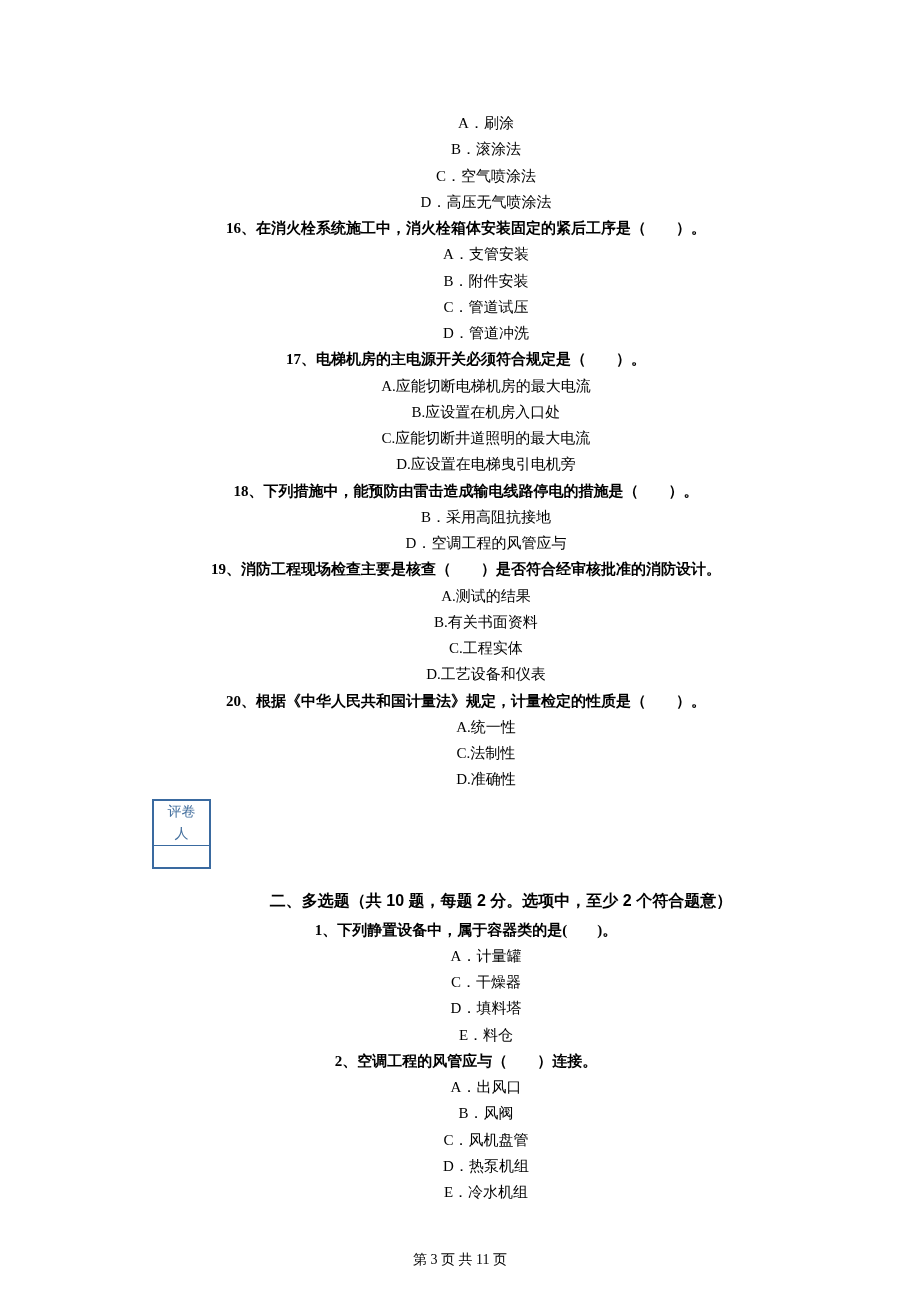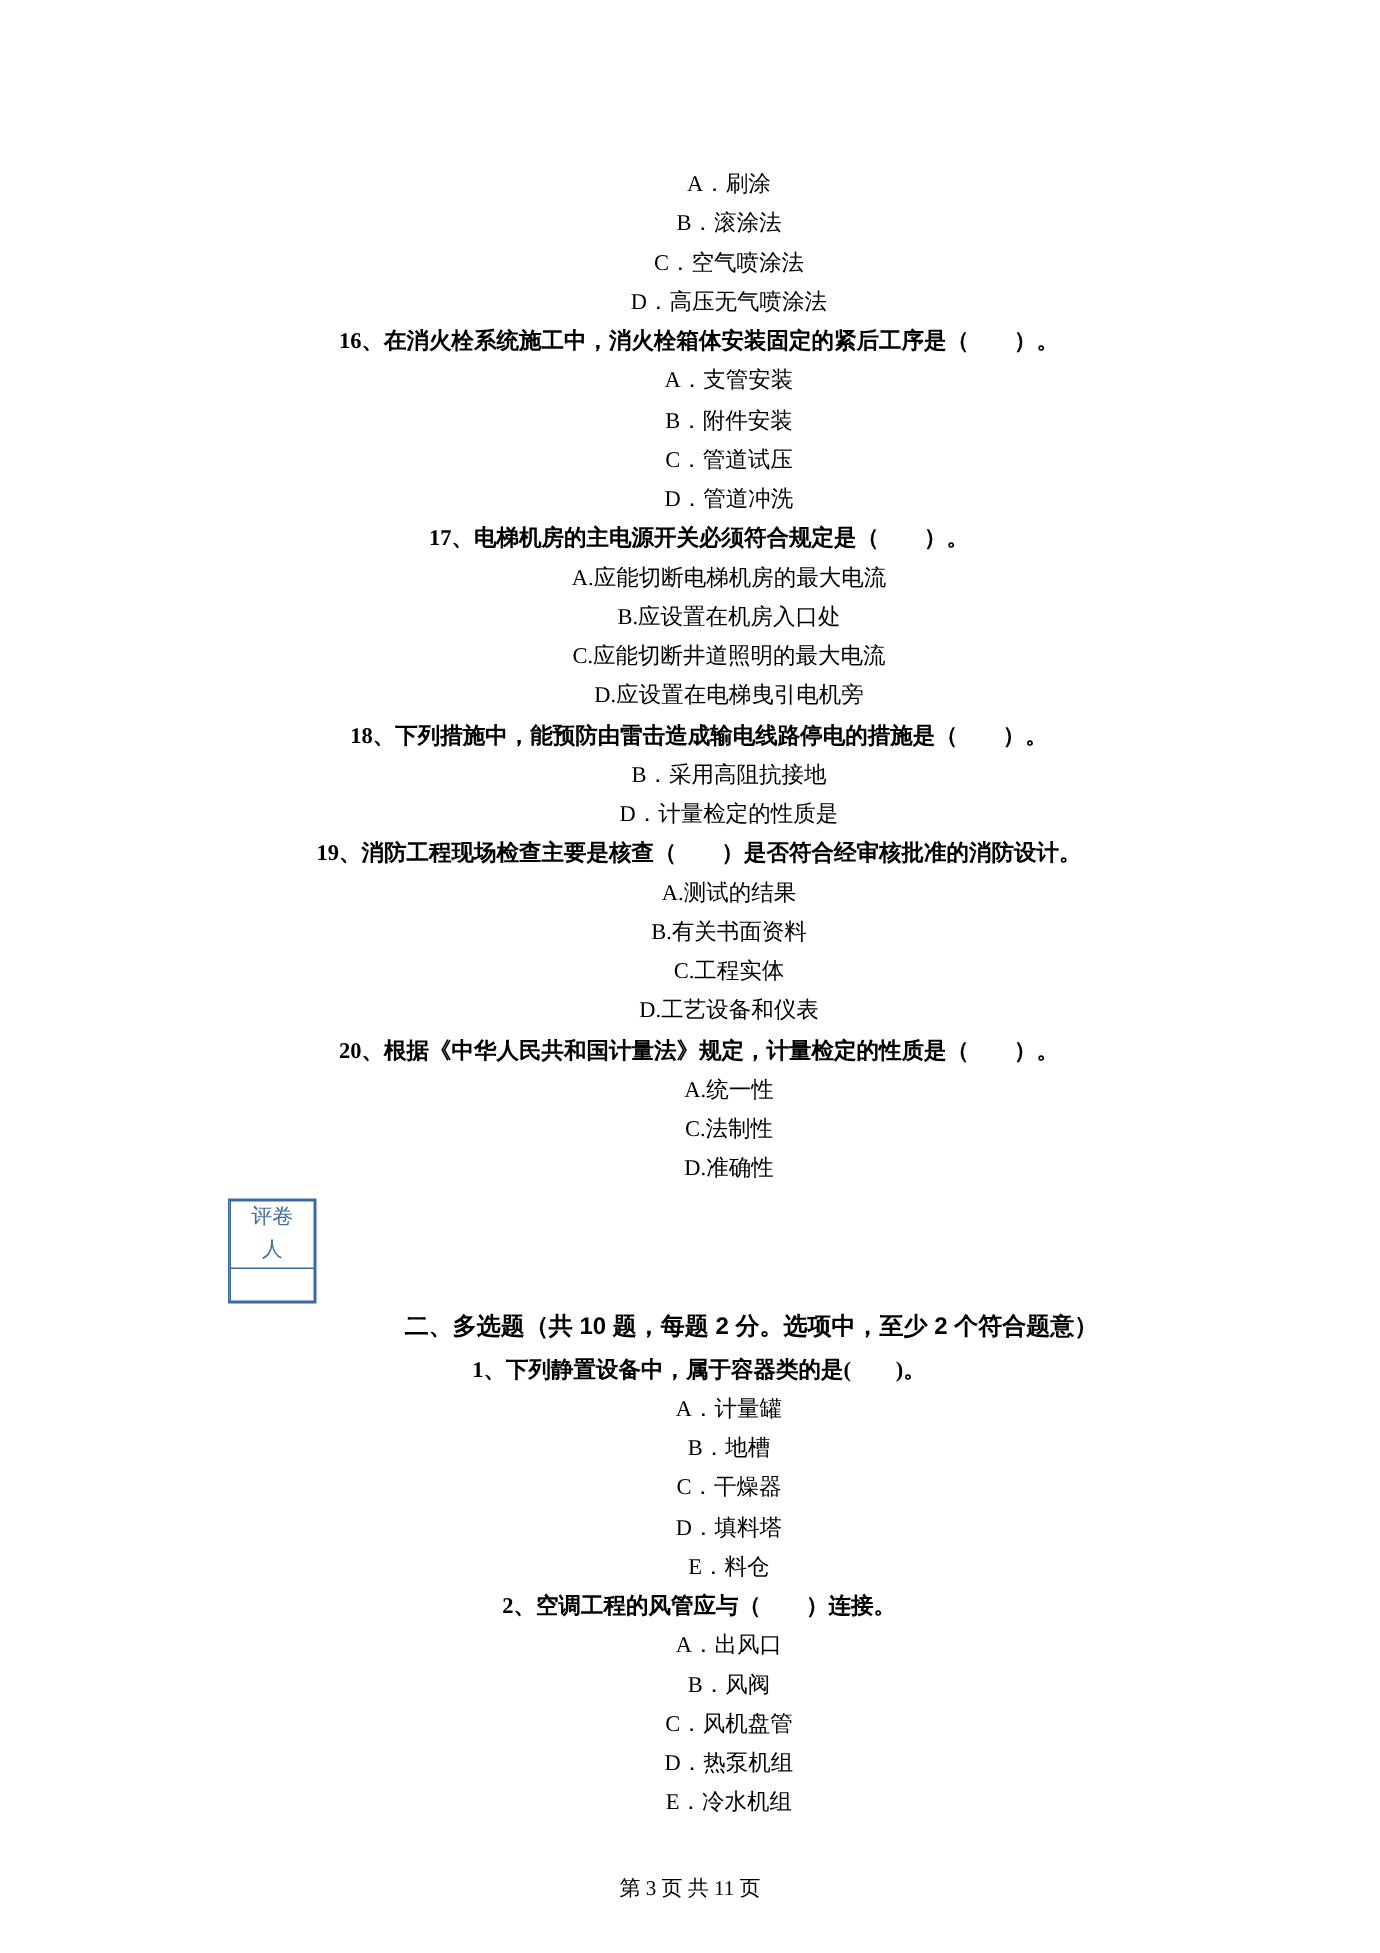--- a/index.html
+++ b/index.html
@@ -14,21 +14,21 @@
       padding: 110px 140px 60px 152px;
       position: relative;
     }
     .option-group { padding-left: 40px; }
     .option { display: block; }
     .question-stem { display: block; font-weight: bold; }
     .grader-box {
       border: 1px solid #3a6aa0;
       border-collapse: collapse;
       margin-top: 6px;
-      margin-bottom: 2px;
+      margin-bottom: 18px;
       display: inline-block;
       vertical-align: bottom;
     }
     .grader-box td {
       border: 1px solid #3a6aa0;
       height: 22px;
       padding: 0 8px;
       font-size: 14px;
       color: #45709e;
       line-height: 22px;
@@ -77,21 +77,21 @@
 <div class="option-group">
   <span class="option">A.应能切断电梯机房的最大电流</span>
   <span class="option">B.应设置在机房入口处</span>
   <span class="option">C.应能切断井道照明的最大电流</span>
   <span class="option">D.应设置在电梯曳引电机旁</span>
 </div>
 
 <span class="question-stem">18、下列措施中，能预防由雷击造成输电线路停电的措施是（　　）。</span>
 <div class="option-group">
   <span class="option">B．采用高阻抗接地</span>
-  <span class="option">D．计量检定的性质是</span>
+  <span class="option">D．空调工程的风管应与</span>
 </div>
 
 <span class="question-stem">19、消防工程现场检查主要是核查（　　）是否符合经审核批准的消防设计。</span>
 <div class="option-group">
   <span class="option">A.测试的结果</span>
   <span class="option">B.有关书面资料</span>
   <span class="option">C.工程实体</span>
   <span class="option">D.工艺设备和仪表</span>
 </div>
 
@@ -112,21 +112,20 @@
           <td class="empty"></td>
         </tr>
   </tbody>
     </table>
 </div>
 <div class="section-title">二、多选题（共 10 题，每题 2 分。选项中，至少 2 个符合题意）</div>
 
 <span class="question-stem">1、下列静置设备中，属于容器类的是(　　)。</span>
 <div class="option-group">
   <span class="option">A．计量罐</span>
-  <span class="option">B．地槽</span>
   <span class="option">C．干燥器</span>
   <span class="option">D．填料塔</span>
   <span class="option">E．料仓</span>
 </div>
 
 <span class="question-stem">2、空调工程的风管应与（　　）连接。</span>
 <div class="option-group">
   <span class="option">A．出风口</span>
   <span class="option">B．风阀</span>
   <span class="option">C．风机盘管</span>

